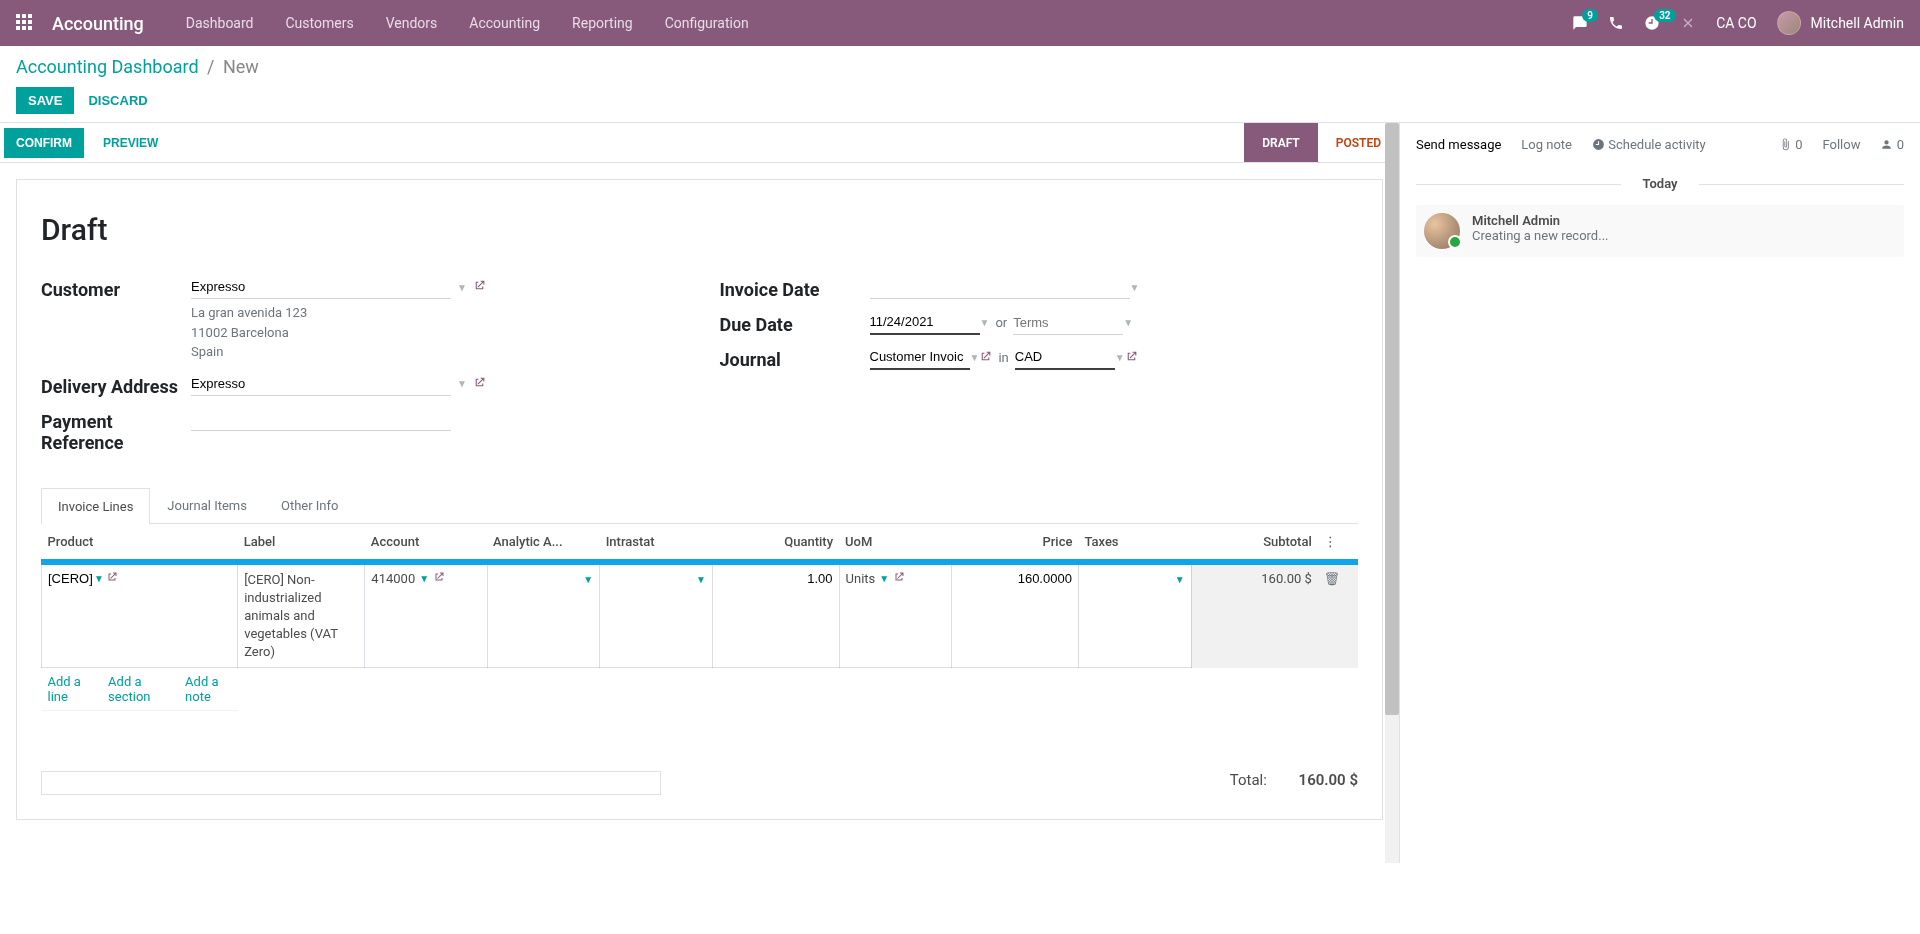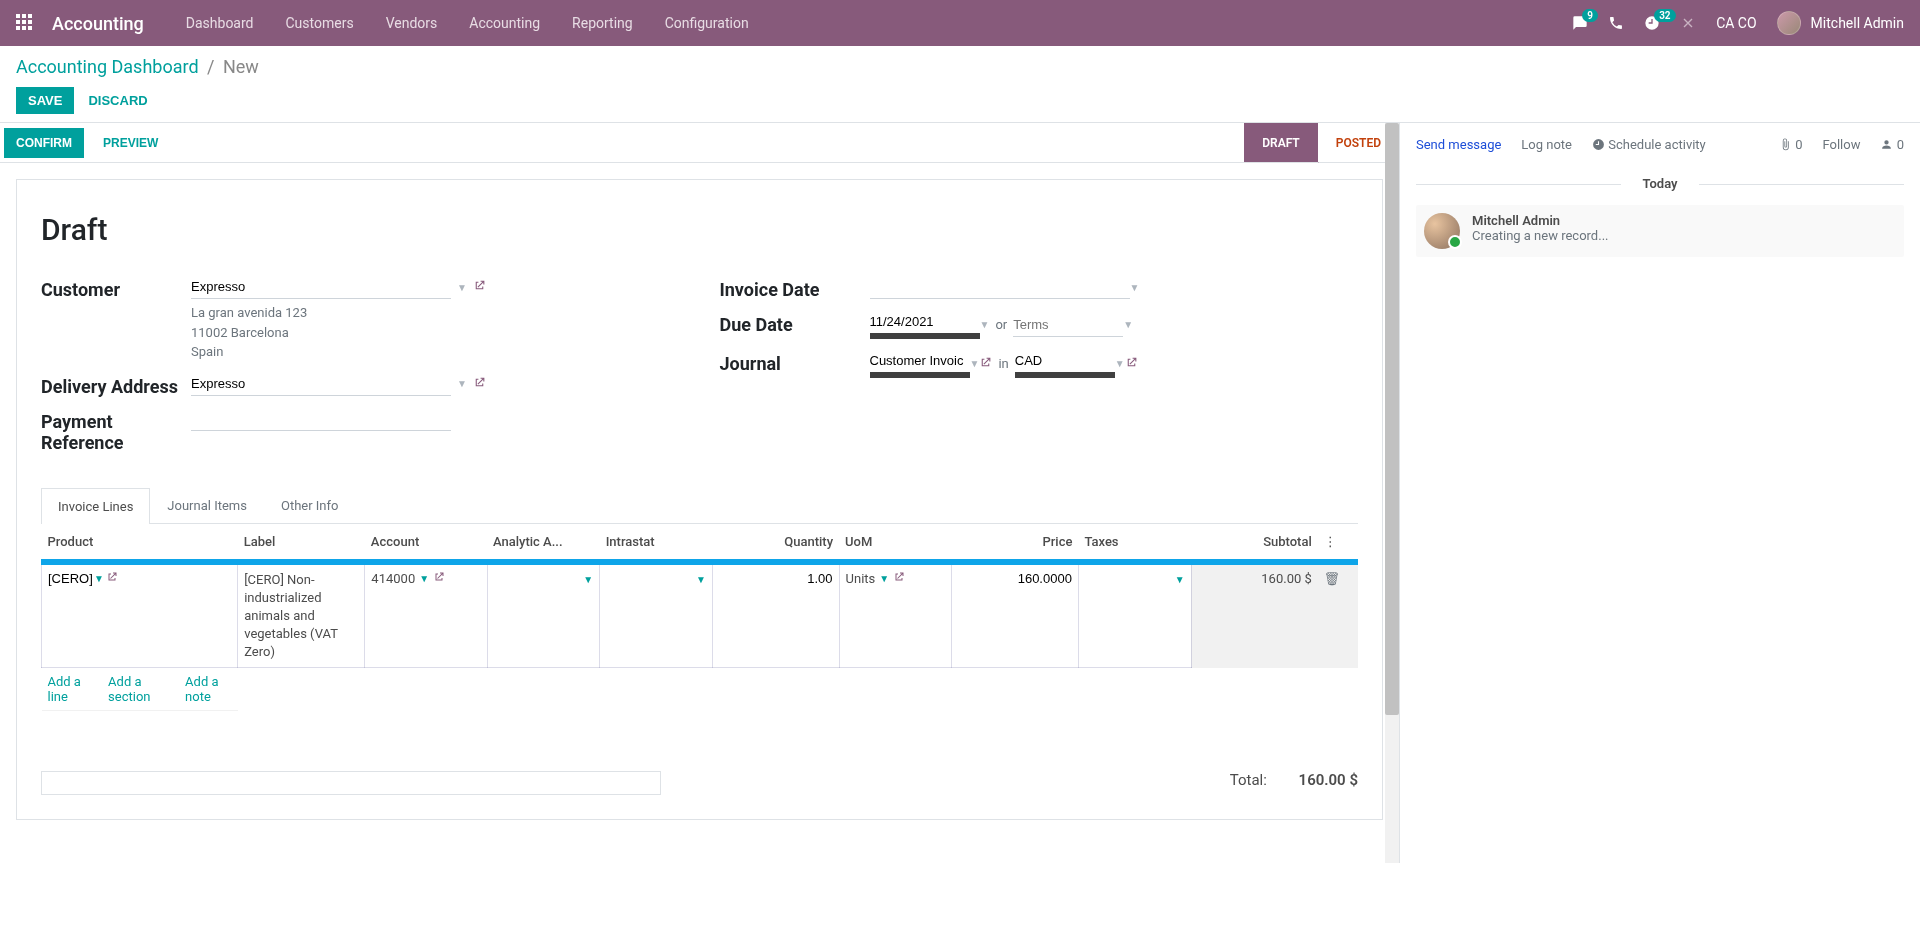--- a/index.html
+++ b/index.html
@@ -55,21 +55,21 @@
 .field-row { display: flex; margin-bottom: 10px; align-items: flex-start; }
 .field-label { width: 150px; font-weight: 700; color: #212529; font-size: 18px; padding-top: 4px; }
 .field-val { flex: 1; }
 .m2o { display: flex; align-items: center; gap: 6px; }
 .m2o-input { border: none; border-bottom: 1px solid #ced4da; padding: 4px 0; width: 260px; background: transparent; font-size: 13px; }
 .m2o-caret { color: #adb5bd; font-size: 10px; }
 .ext-link { color: #875a7b; cursor: pointer; font-size: 12px; }
 .addr { color: #6c757d; font-size: 13px; line-height: 1.5; margin-top: 4px; }
 .inline-text { font-size: 13px; color: #6c757d; margin: 0 6px; }
 .m2o-input.small { width: 110px; }
-.m2o-input.req { border-bottom: 6px solid #404040; }
+.m2o-input.req { border-bottom: 2px solid #404040; }
 
 
 .tabs { margin-top: 24px; border-bottom: 1px solid #dee2e6; display: flex; }
 .tab { padding: 10px 16px; font-size: 13px; color: #6c757d; cursor: pointer; border: 1px solid transparent; border-bottom: none; }
 .tab.active { color: #4c4c4c; border-color: #dee2e6; background: #fff; position: relative; top: 1px; }
 
 
 .tbl { width: 100%; border-collapse: collapse; margin-top: 0; font-size: 13px; }
 .tbl th { text-align: left; padding: 10px 6px; border-bottom: 6px solid #0ea5e9; font-weight: 500; color: #4c4c4c; font-size: 13px; }
 .tbl th.right, .tbl td.right { text-align: right; }
@@ -83,21 +83,21 @@
 .trash { color: #6c757d; font-size: 13px; cursor: pointer; }
 
 .totals { display: flex; justify-content: space-between; margin-top: 60px; }
 .totals .notes { border: 1px solid #dee2e6; width: 620px; height: 24px; }
 .totals .amt { text-align: right; font-size: 15px; }
 .totals .amt .lbl { color: #4c4c4c; margin-right: 28px; }
 .totals .amt .val { font-weight: 600; }
 
 
 .chatter-top { display: flex; align-items: center; gap: 20px; color: #6c757d; font-size: 13px; }
-.chatter-top .send { color: #1d4ed8; }
+.chatter-top .send { color: #000000; }
 .chatter-top .right-items { margin-left: auto; display: flex; gap: 20px; align-items: center; }
 .chatter-top a { cursor: pointer; }
 .sep-today { text-align: center; margin: 24px 0 14px; font-weight: 600; color: #4c4c4c; position: relative; font-size: 13px; }
 .sep-today::before, .sep-today::after { content: ""; position: absolute; top: 50%; width: 42%; height: 1px; background: #dee2e6; }
 .sep-today::before { left: 0; } .sep-today::after { right: 0; }
 .msg { display: flex; gap: 12px; background: #f9f9f9; padding: 8px; border-radius: 2px; }
 .msg .avatar { width: 36px; height: 36px; border-radius: 50%; background: radial-gradient(circle at 30% 30%, #e8c4a0, #8b6f5c); position: relative; }
 .msg .avatar::after { content: ""; position: absolute; bottom: 0; right: -2px; width: 10px; height: 10px; background: #28a745; border-radius: 50%; border: 2px solid #fff; }
 .msg .body .name { font-weight: 600; color: #4c4c4c; font-size: 13px; }
 .msg .body .text { color: #6c757d; font-size: 13px; }

